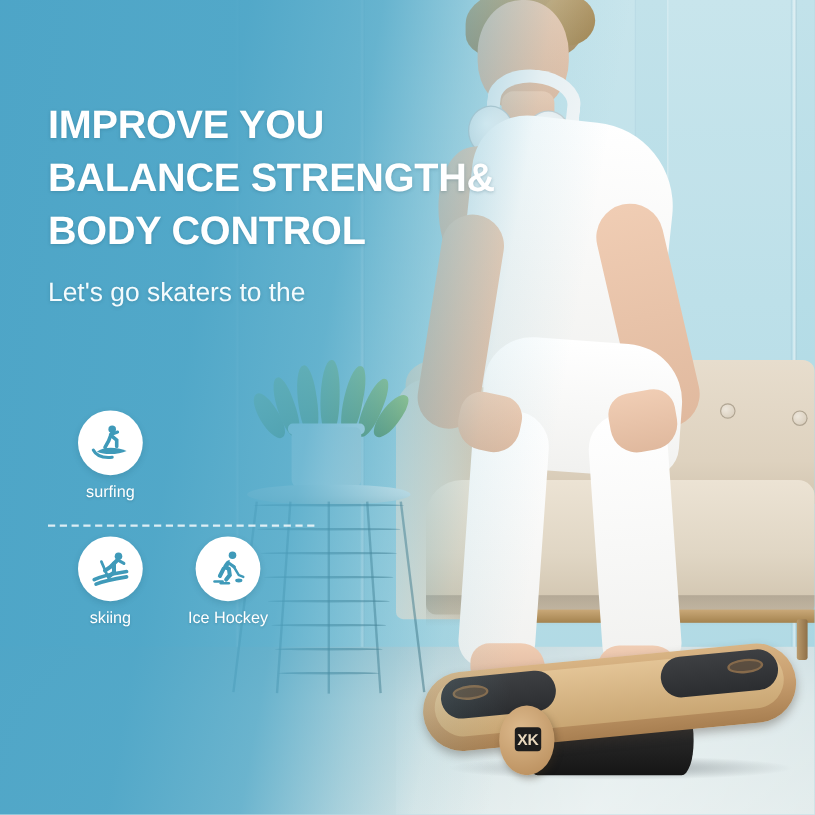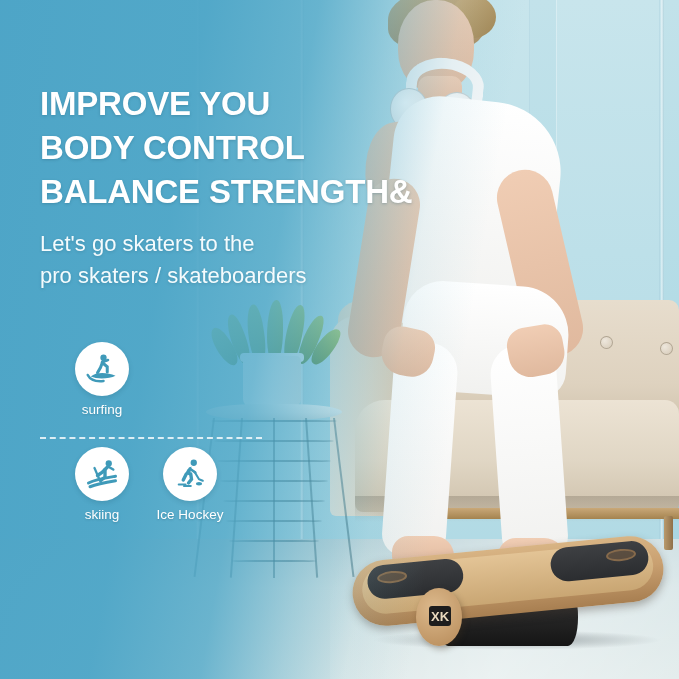--- a/index.html
+++ b/index.html
@@ -288,21 +288,21 @@
     white-space: nowrap;
   }
   .subhead div { display: block; }
 
   
   .features { position: absolute; left: 40px; top: 342px; width: 220px; }
   .feat-row { position: relative; height: 105px; }
   .feat {
     position: absolute; width: 100px; text-align: center;
   }
-  .feat.col0 { left: 12px; }
+  .feat.col0 { left: 2px; }
   .feat.col1 { left: 100px; }
   .badge {
     width: 54px; height: 54px; border-radius: 50%;
     background: #ffffff;
     margin: 0 auto 6px auto;
     display: flex; align-items: center; justify-content: center;
     box-shadow: 0 2px 5px rgba(20,70,90,.18);
   }
   .badge svg { display: block; }
   .feat-label {
@@ -406,27 +406,26 @@
     <div class="roller"></div>
     <div class="roller-logo">XK</div>
   </div>
 
   <div class="overlay"></div>
 
   <div class="content">
 
     <div class="headline">
       <div>IMPROVE YOU</div>
+      <div>BALANCE STRENGTH&amp;</div>
       <div>BODY CONTROL</div>
-      <div>BALANCE STRENGTH&amp;</div>
     </div>
 
     <div class="subhead">
       <div>Let's go skaters to the</div>
-      <div>pro skaters / skateboarders</div>
     </div>
 
     <div class="features">
 
       <div class="feat-row">
 
         <div class="feat col0">
           <div class="badge">
             <svg width="36" height="36" viewBox="0 0 48 48" fill="none">
               <circle cx="26" cy="9" r="4.2" fill="#3f9ab9"></circle>

